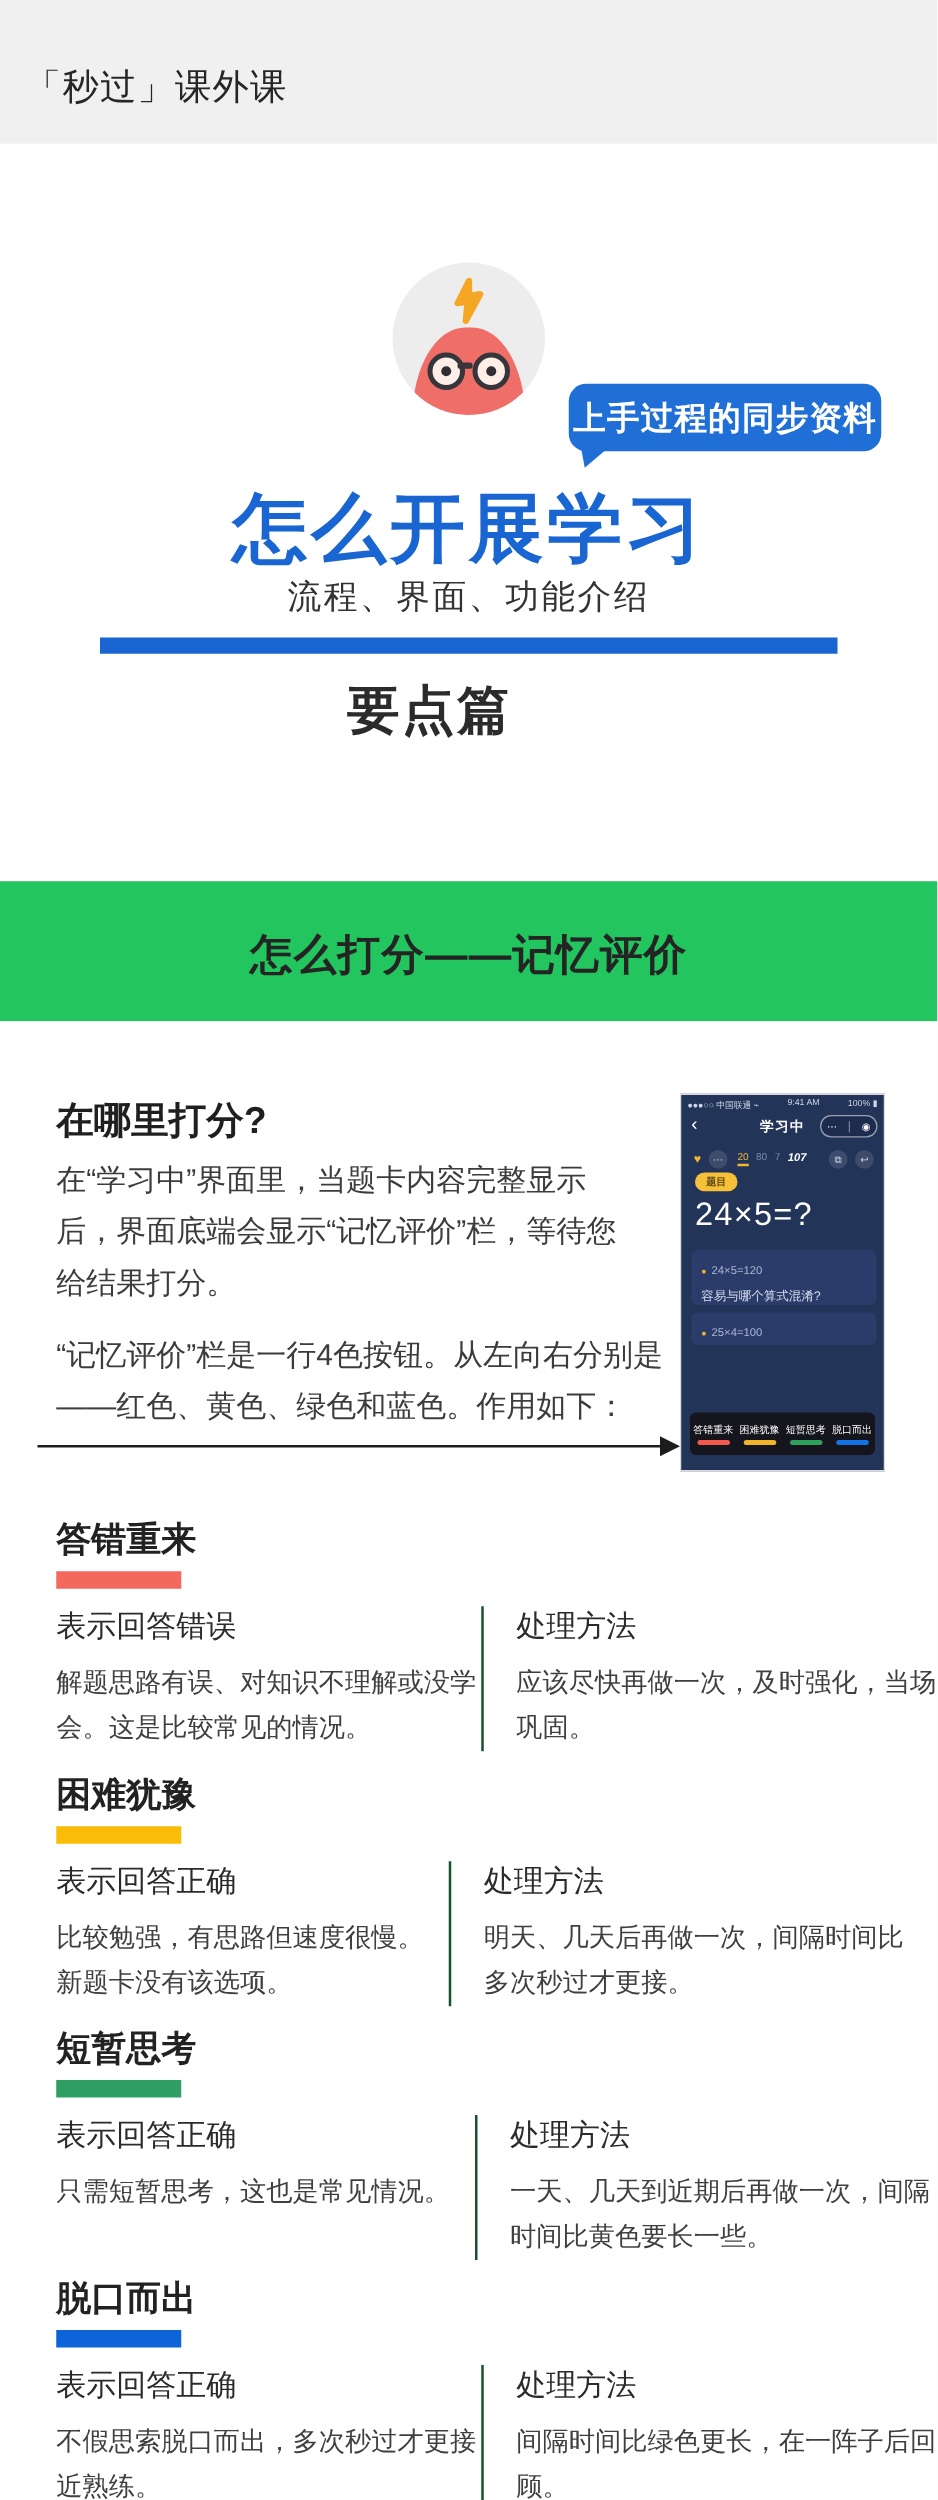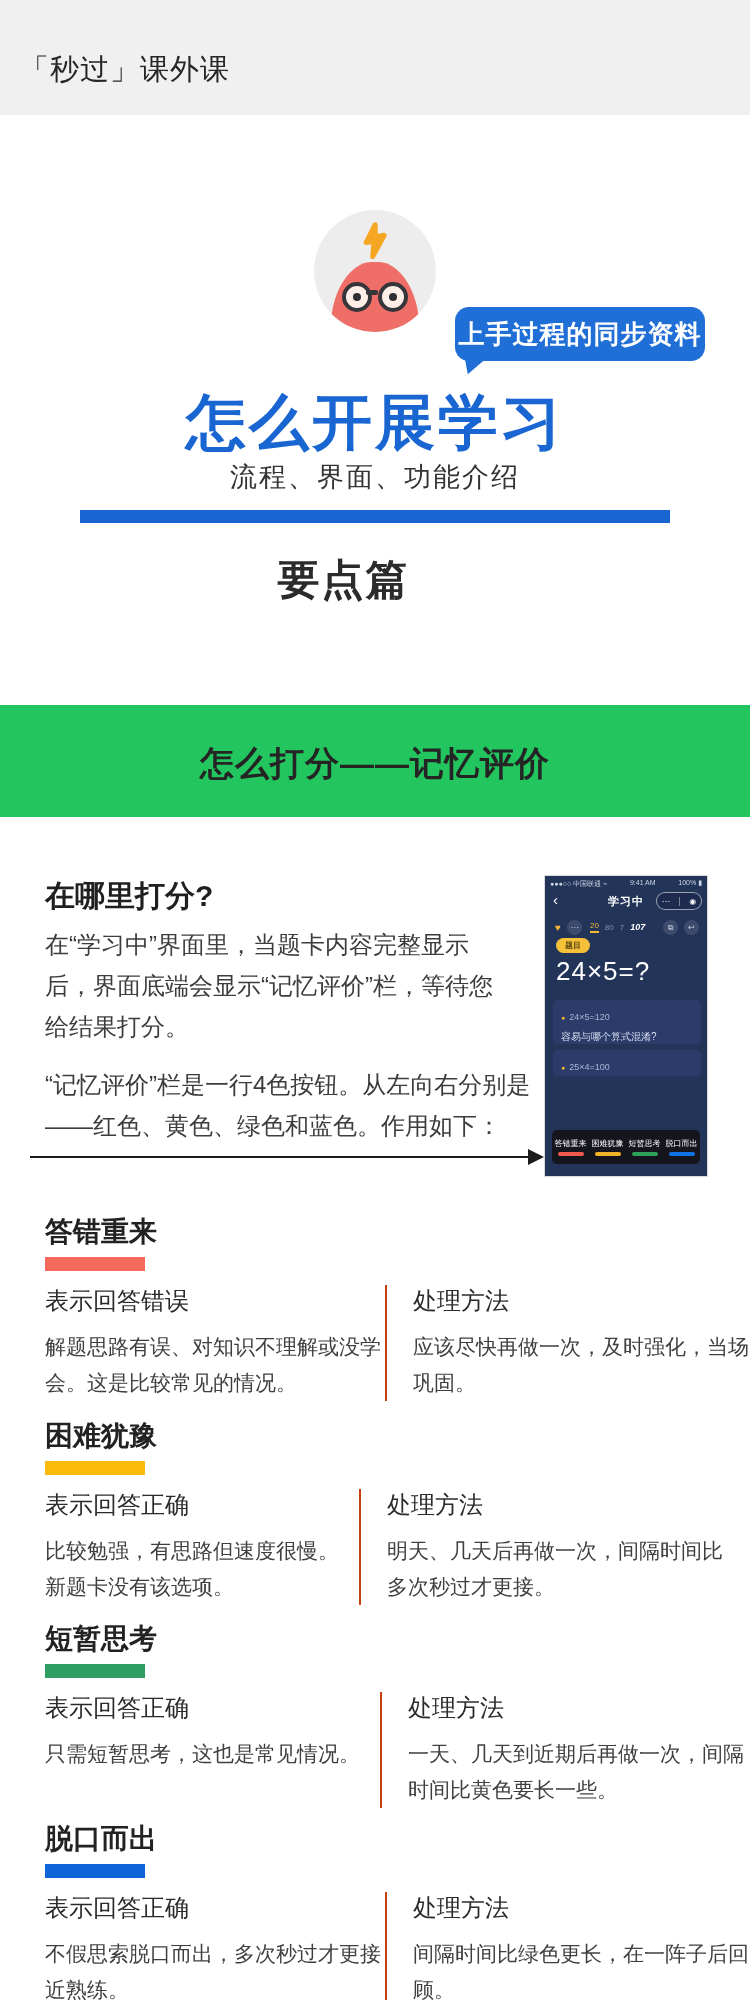--- a/index.html
+++ b/index.html
@@ -22,21 +22,21 @@
   .smile{position:absolute;top:116px;left:53px;width:16px;height:10px;border:3px solid transparent;border-bottom-color:#683733;border-radius:50%;}
   .blush{position:absolute;top:118px;width:15px;height:8px;border-radius:50%;background:#f59a92;}
   .blush.l{left:28px;} .blush.r{left:79px;}
 
   .ribbon{position:absolute;top:307px;left:455px;width:250px;height:54px;background:#1f6fd6;border-radius:14px;color:#fff;font-size:26px;font-weight:700;text-align:center;line-height:54px;letter-spacing:1px;z-index:3;}
   .ribbon:after{content:"";position:absolute;left:8px;bottom:-14px;width:0;height:0;border-top:18px solid #1f6fd6;border-left:6px solid transparent;border-right:16px solid transparent;transform:rotate(8deg);}
 
   .hero-title{position:absolute;top:383px;left:0;width:750px;text-align:center;font-size:60px;font-weight:700;color:#1966d2;letter-spacing:3px;}
   .hero-sub{position:absolute;top:459px;left:0;width:750px;text-align:center;font-size:27px;color:#333;letter-spacing:2px;}
   .hero-bar{position:absolute;top:510px;left:80px;width:590px;height:13px;background:#1966d2;}
-  .keynote{position:absolute;top:552px;left:0;width:687px;text-align:center;font-size:42px;font-weight:600;color:#2b2b2b;letter-spacing:2px;}
+  .keynote{position:absolute;top:540px;left:0;width:687px;text-align:center;font-size:42px;font-weight:600;color:#2b2b2b;letter-spacing:2px;}
 
   
   .band{position:absolute;top:705px;left:0;width:750px;height:112px;background:#22c55e;}
   .band-title{position:absolute;top:36px;left:0;width:750px;text-align:center;font-size:34px;font-weight:600;color:#242424;letter-spacing:1px;}
 
   
   .card2{position:absolute;top:817px;left:0;width:750px;height:1183px;background:#ffffff;}
 
   .where-q{position:absolute;top:876px;left:45px;font-size:30px;font-weight:700;color:#1f1f1f;}
   .para{position:absolute;left:45px;font-size:24px;color:#3c3c3c;}
@@ -50,21 +50,21 @@
   .phone{position:absolute;top:875px;left:544px;width:164px;height:302px;background:#233459;border:1px solid #d9d9de;box-sizing:border-box;overflow:hidden;}
   .ph-status{position:absolute;top:3px;left:0;width:100%;padding:0 5px;box-sizing:border-box;display:flex;justify-content:space-between;font-size:7px;color:#cfd6e6;}
   .ph-nav{position:absolute;top:14px;left:0;width:100%;height:24px;}
   .ph-back{position:absolute;left:8px;top:1px;color:#fff;font-size:15px;}
   .ph-title{position:absolute;left:0;width:100%;text-align:center;top:4px;color:#fff;font-size:11px;font-weight:700;letter-spacing:1px;}
   .ph-capsule{position:absolute;right:5px;top:2px;width:44px;height:16px;border:1px solid rgba(255,255,255,.55);background:rgba(20,30,60,.35);border-radius:9px;display:flex;align-items:center;justify-content:space-around;color:#fff;font-size:8px;}
   .ph-capsule .sep{width:1px;height:9px;background:rgba(255,255,255,.4);}
   .ph-icons{position:absolute;top:42px;left:0;width:100%;height:18px;display:flex;align-items:center;}
   .ph-heart{margin-left:10px;color:#f2b632;font-size:10px;}
   .ph-circle{width:15px;height:15px;margin-left:6px;border-radius:50%;background:rgba(255,255,255,.12);color:#cfd6e6;font-size:8px;text-align:center;line-height:15px;}
-  .ph-counts{margin-left:8px;display:flex;align-items:center;gap:6px;font-size:8px;}
+  .ph-counts{margin-left:8px;display:flex;gap:6px;font-size:8px;}
   .c-act{color:#f2b632;border-bottom:2px solid #f2b632;padding-bottom:1px;}
   .c-dim{color:#7f8fb3;} .c-strong{color:#fff;font-weight:700;font-size:9px;font-style:italic;}
   .ph-circle.right{margin-left:6px;}
   .ph-badge{position:absolute;top:62px;left:11px;width:34px;height:15px;background:#f6c138;border-radius:8px;color:#5d4a14;font-size:8px;font-weight:700;text-align:center;line-height:15px;}
   .ph-question{position:absolute;top:80px;left:11px;color:#fff;font-size:26px;font-weight:500;letter-spacing:1px;}
   .ph-card{position:absolute;left:8px;width:148px;background:#2b3c6b;border-radius:5px;box-sizing:border-box;padding:6px 8px;}
   .ph-card1{top:124px;height:44px;} .ph-card2{top:174px;height:26px;}
   .ph-dot{color:#f0b429;font-size:7px;margin-right:4px;}
   .ph-sub{color:#aab6d4;font-size:9px;}
   .ph-hint{color:#d7deee;font-size:10px;margin-top:6px;}
@@ -73,21 +73,21 @@
   .ph-btn span{color:#fff;font-size:8px;white-space:nowrap;}
   .ph-btn i{display:block;width:26px;height:4px;border-radius:2px;margin-top:3px;}
 
   
   .sec{position:absolute;left:45px;width:660px;}
   .sec-s1{top:1218px;} .sec-s2{top:1422px;} .sec-s3{top:1625px;} .sec-s4{top:1825px;}
   .sec-title{font-size:28px;font-weight:700;color:#222;line-height:28px;}
   .sec-bar{width:100px;height:14px;margin-top:11px;}
   .sec-cols{display:flex;margin-top:14px;}
   .col-l{width:340px;box-sizing:border-box;padding-right:20px;}
-  .col-r{flex:1;border-left:2px solid #c2410c;padding-left:26px;min-height:84px;}
+  .col-r{flex:1;border-left:2px solid #14532d;padding-left:26px;min-height:84px;}
   .col-head{font-size:24px;color:#2b2b2b;margin-bottom:12px;}
   .col-body div{font-size:21px;color:#3f3f3f;line-height:36px;white-space:nowrap;}
   .bar-red{background:#f4695e;} .bar-yellow{background:#fbbc09;} .bar-green{background:#2e9e62;} .bar-blue{background:#0c64d8;}
 </style>
 </head>
 <body>
 
 <div class="page">
 
   <div class="top-header">「秒过」课外课</div>

